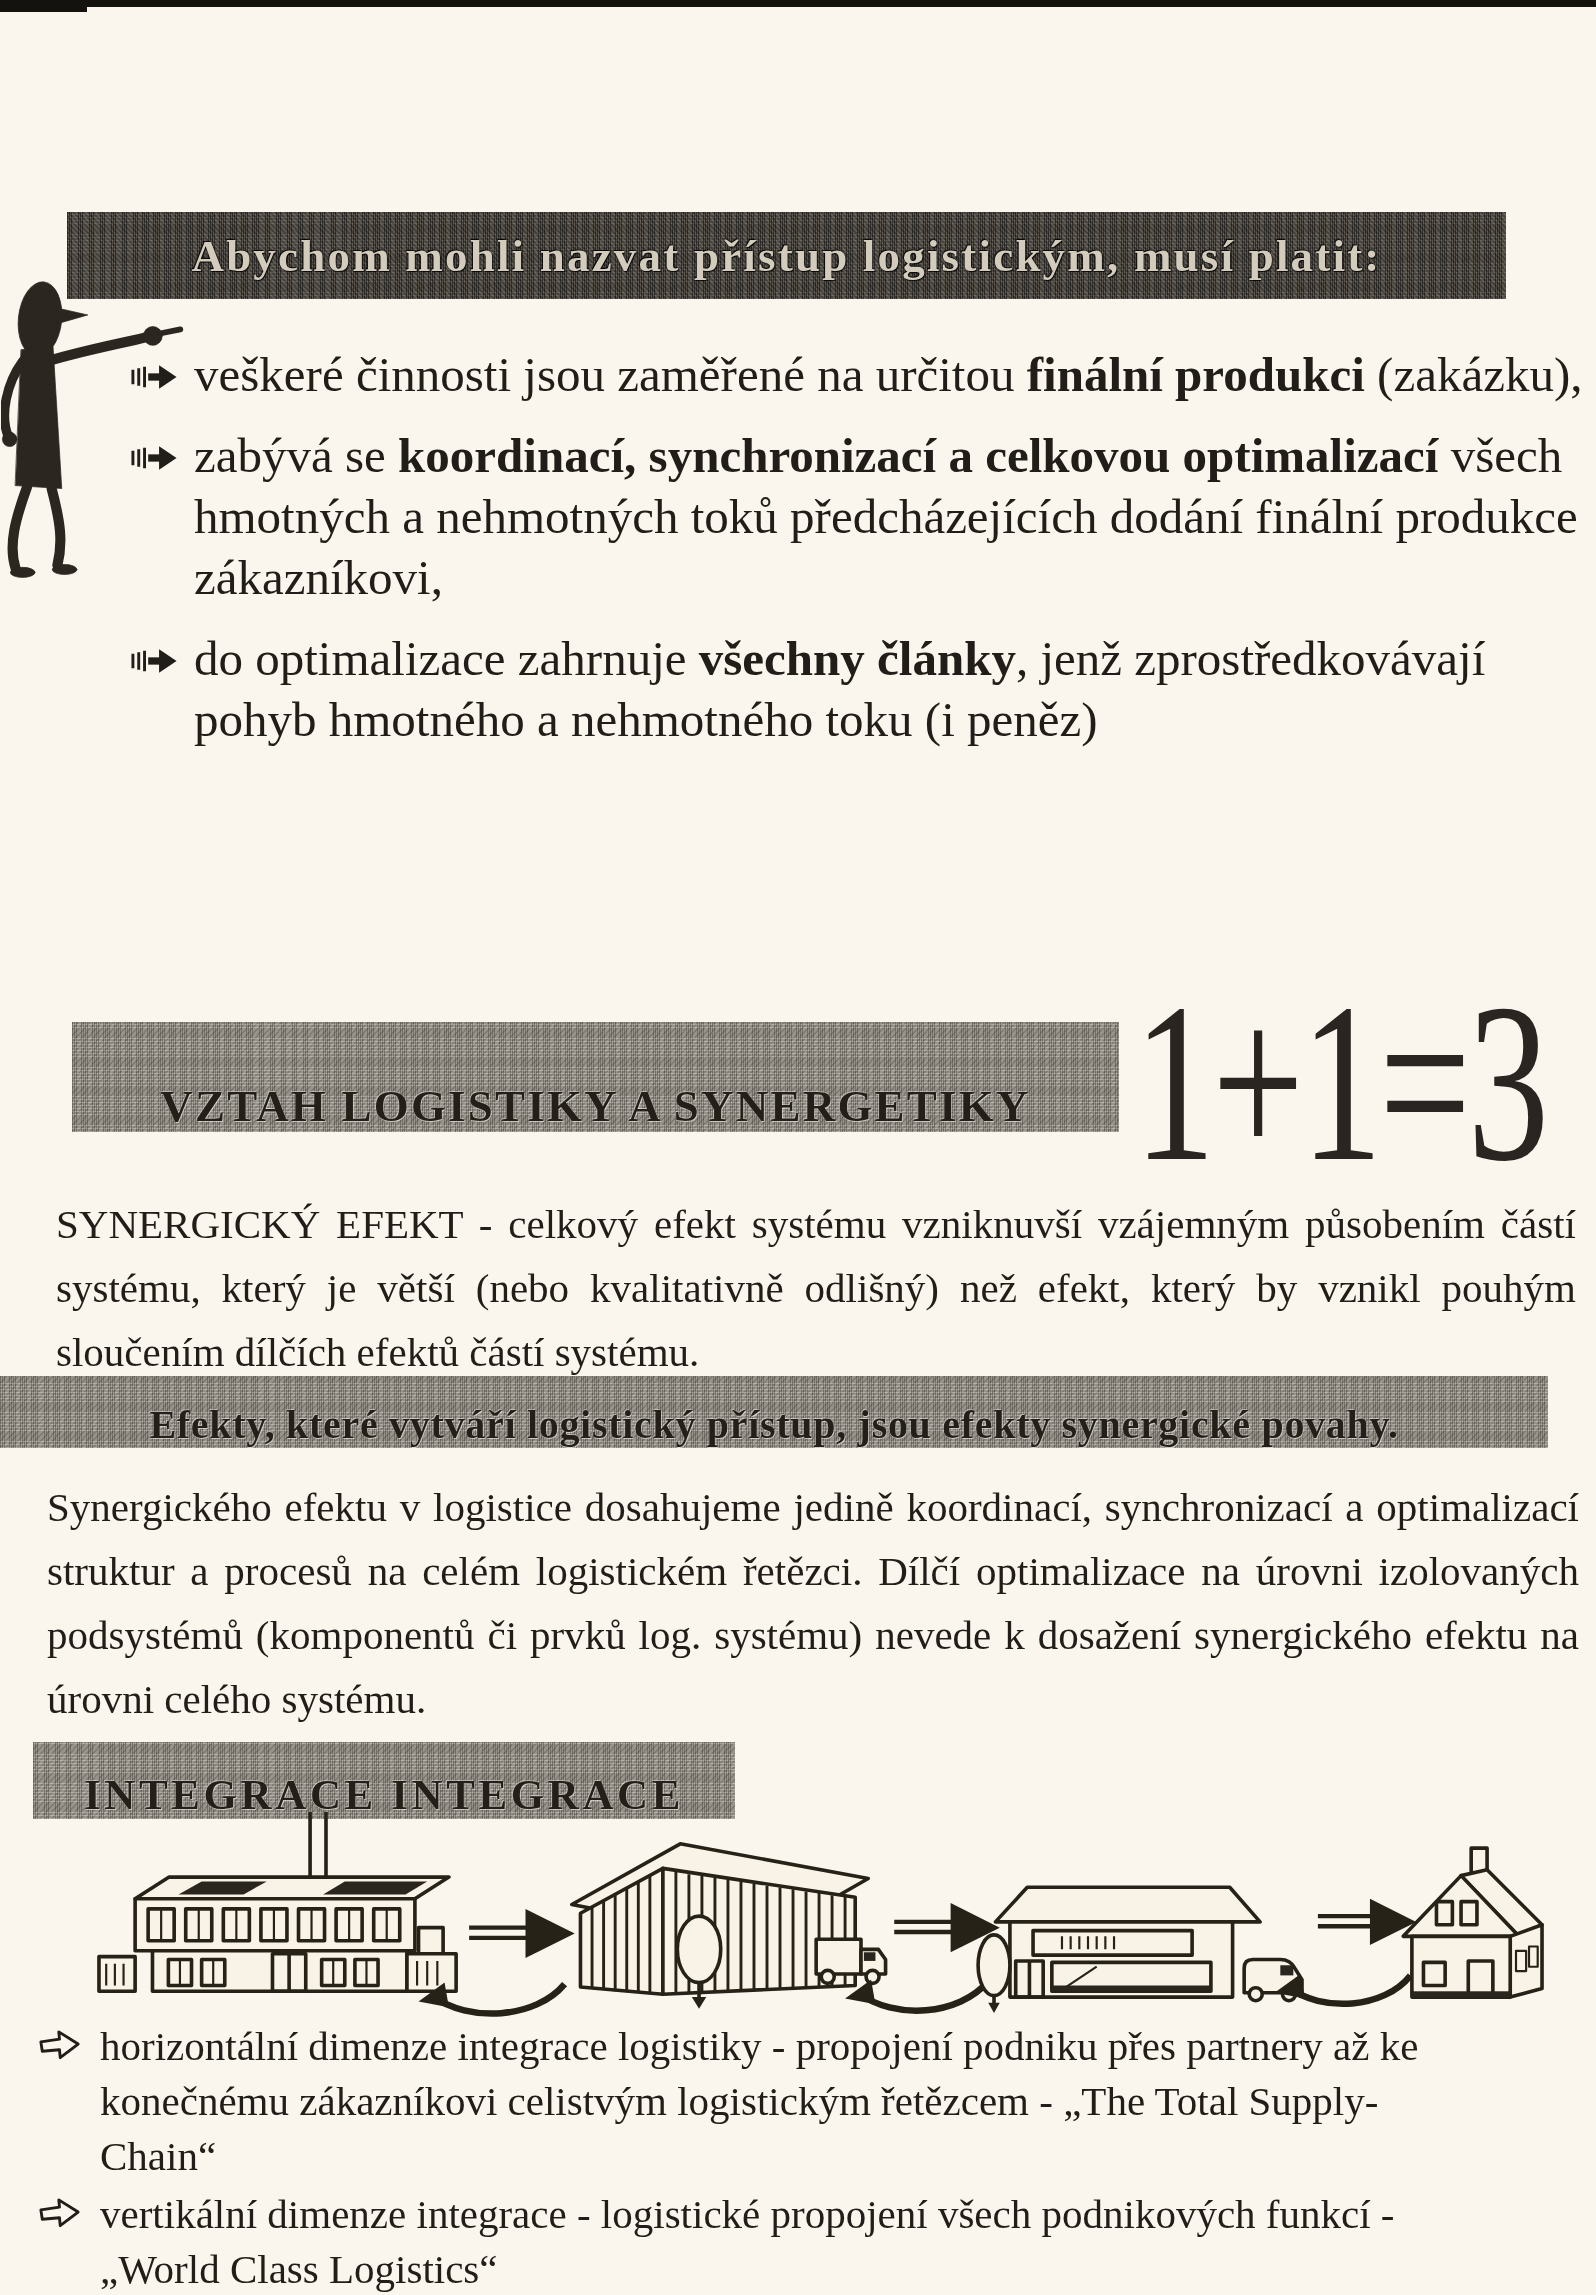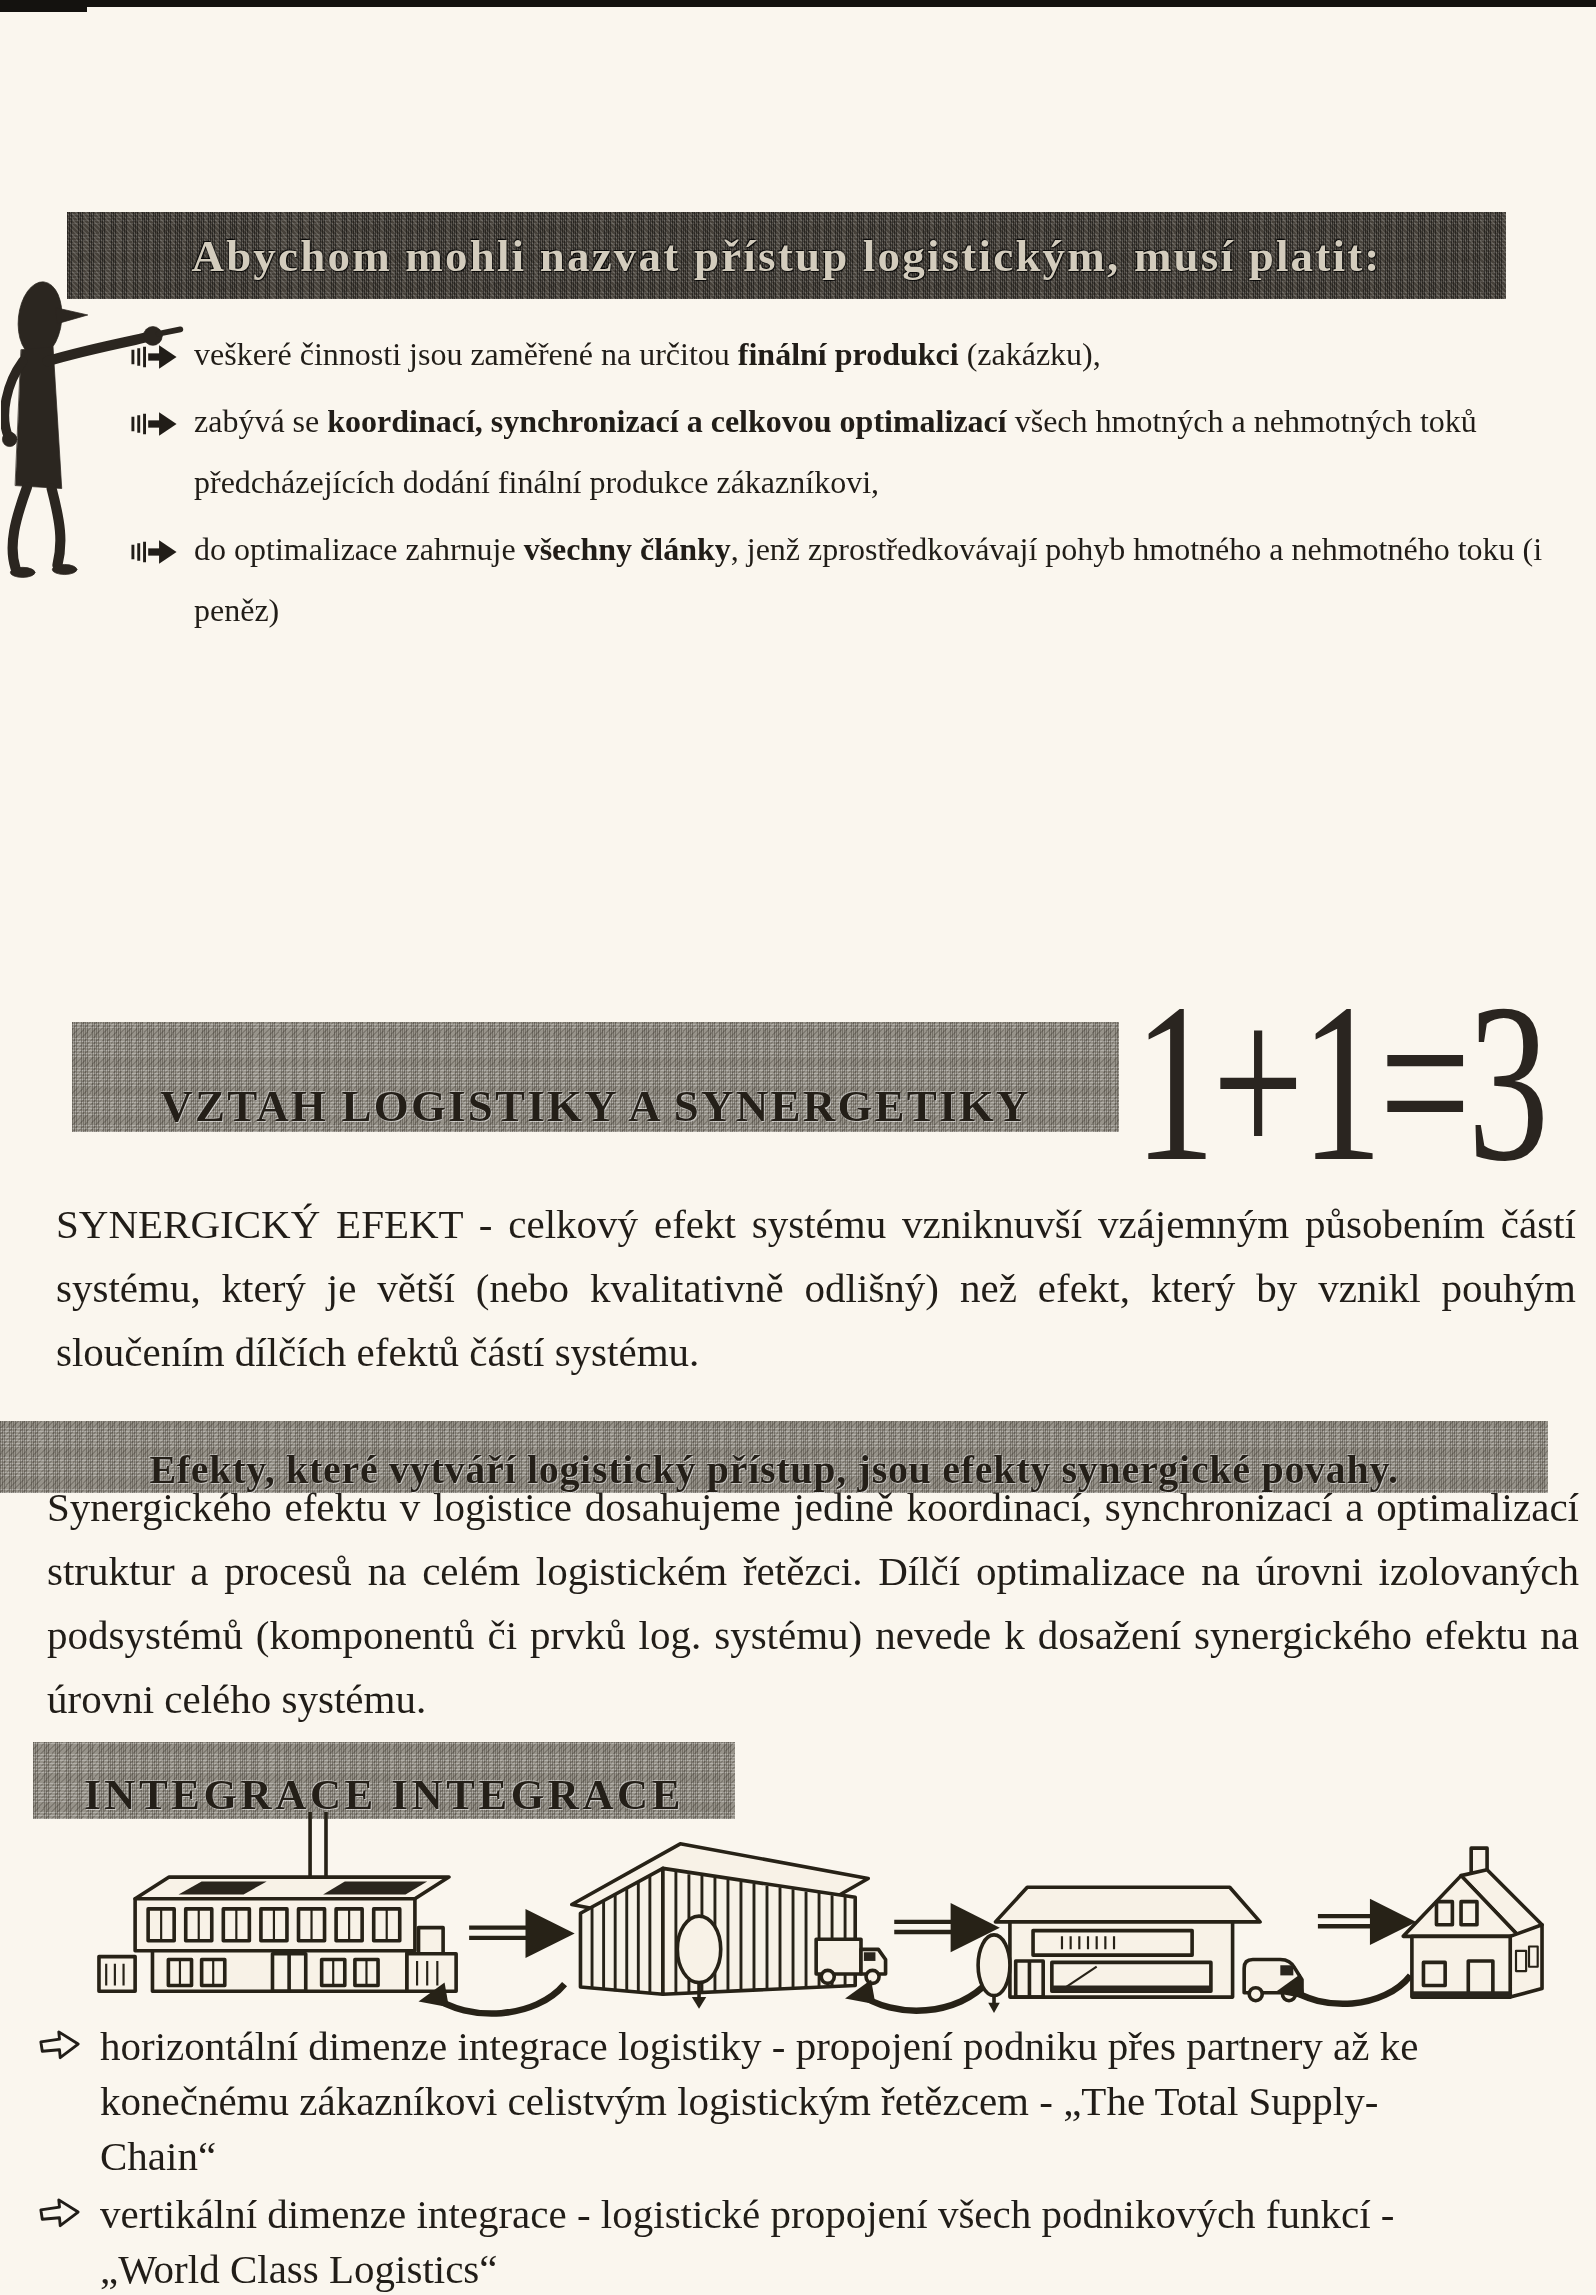--- a/index.html
+++ b/index.html
@@ -33,38 +33,38 @@
     color:#d3ccbd;font-weight:bold;
     text-shadow:0.7px 0.7px 1.4px #000,-0.7px -0.7px 1.4px #000;
   }
   .bar-dark-text{
     color:#241f18;font-weight:bold;
     text-shadow:0.7px 0.7px 0 rgba(255,255,255,.55),-0.7px -0.7px 0 rgba(255,255,255,.40);
     align-items:flex-end;
   }
   #bar-main{left:67px;top:204px;width:1439px;height:87px;font-size:45px;letter-spacing:2.2px;}
   #bar-synergy{left:72px;top:1014px;width:1047px;height:110px;font-size:45px;letter-spacing:2.2px;}
-  #bar-effects{left:0;top:1413px;width:1548px;height:72px;font-size:40px;letter-spacing:0.7px;}
+  #bar-effects{left:0;top:1368px;width:1548px;height:72px;font-size:40px;letter-spacing:0.7px;}
   #bar-integration{left:33px;top:1734px;width:702px;height:77px;font-size:43px;letter-spacing:3.6px;}
   
   #equation{
     left:1134px;top:978px;height:210px;display:flex;align-items:center;
     font-size:226px;font-weight:normal;color:#2a2520;
     transform:scaleX(.72);transform-origin:left center;
     letter-spacing:-4.3px;white-space:nowrap;
   }
   
   .bodytext{font-size:41px;line-height:64px;text-align:justify;}
   #para-synergy{left:40px;top:1176px;width:1520px;}
   #para-detail{left:47px;top:1475px;width:1532px;line-height:64px;}
   
   ul.blist{list-style:none;margin:0;padding:0;}
   ul.blist li{display:flex;align-items:flex-start;}
   #rule-bullets{left:130px;top:324px;width:1455px;}
-  #rule-bullets li{margin-bottom:5.8px;font-size:32px;line-height:61px;}
+  #rule-bullets li{margin-bottom:5.8px;font-size:49px;line-height:61px;margin-top:20px;}
   #rule-bullets .bicon{flex:none;width:48px;height:32px;margin-top:17.4px;margin-right:16px;}
   #integration-bullets{left:38px;top:2019px;width:1441px;}
   #integration-bullets li{margin-bottom:2.9px;font-size:41px;line-height:55px;justify-content:flex-end;}
   #integration-bullets .bicon{flex:none;width:43px;height:33px;margin-top:10px;margin-right:19px;}
   .btext b{font-weight:bold;}
   .btext{display:block;}
   
   #top-strip{left:0;top:0;width:1597px;height:6.5px;background:#14120f;}
   #top-strip-corner{left:0;top:0;width:87px;height:12.3px;background:#14120f;}
   svg{display:block;}

